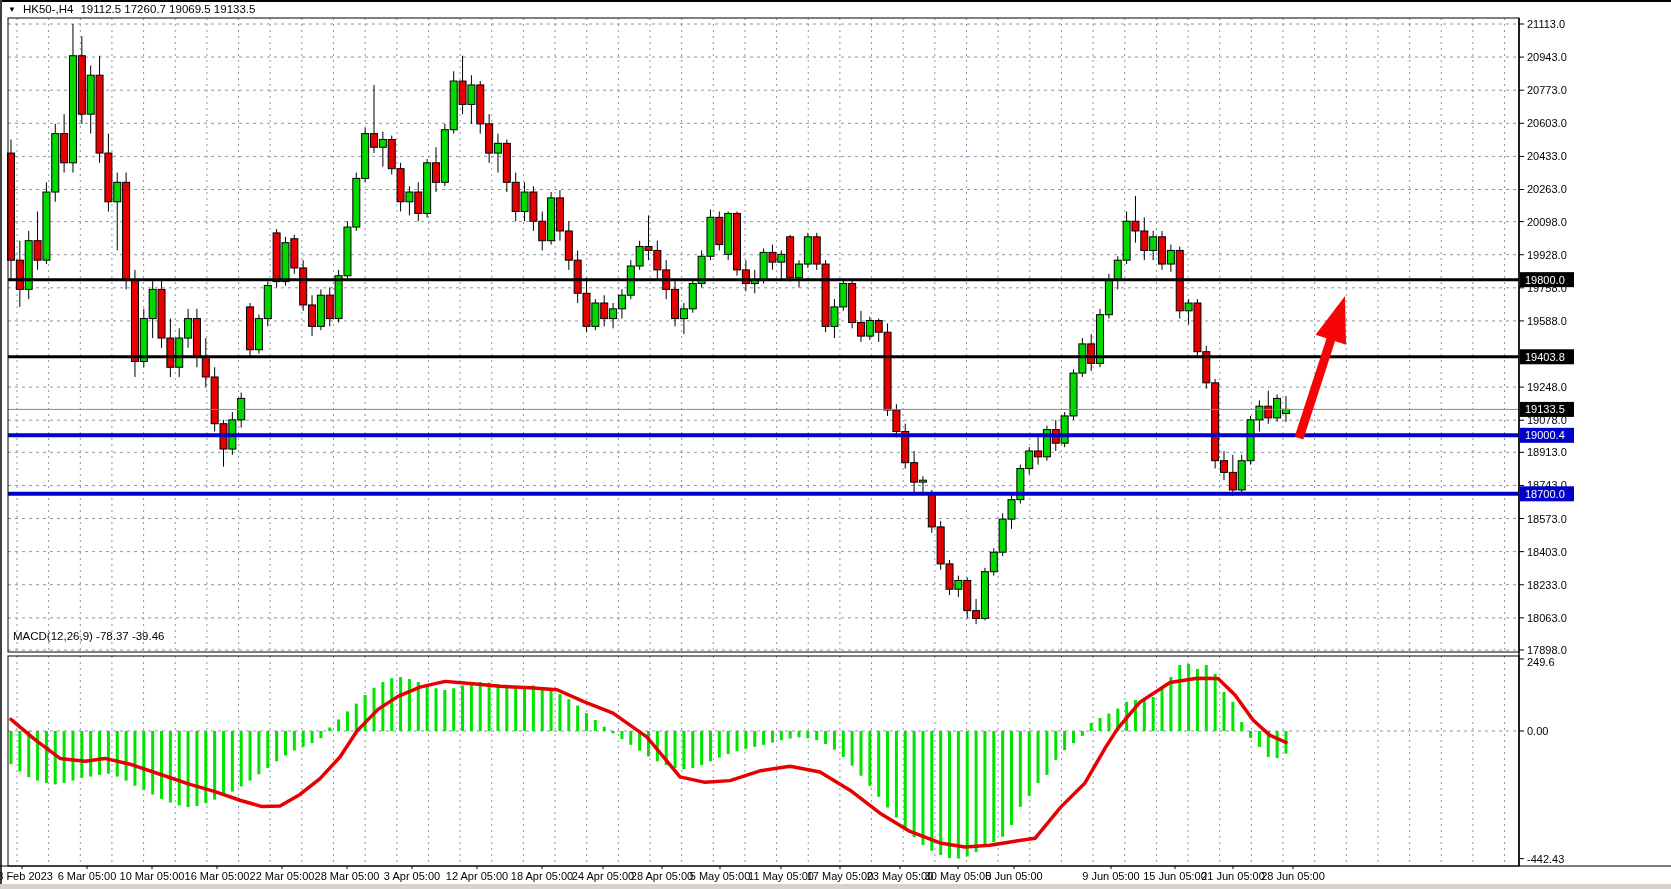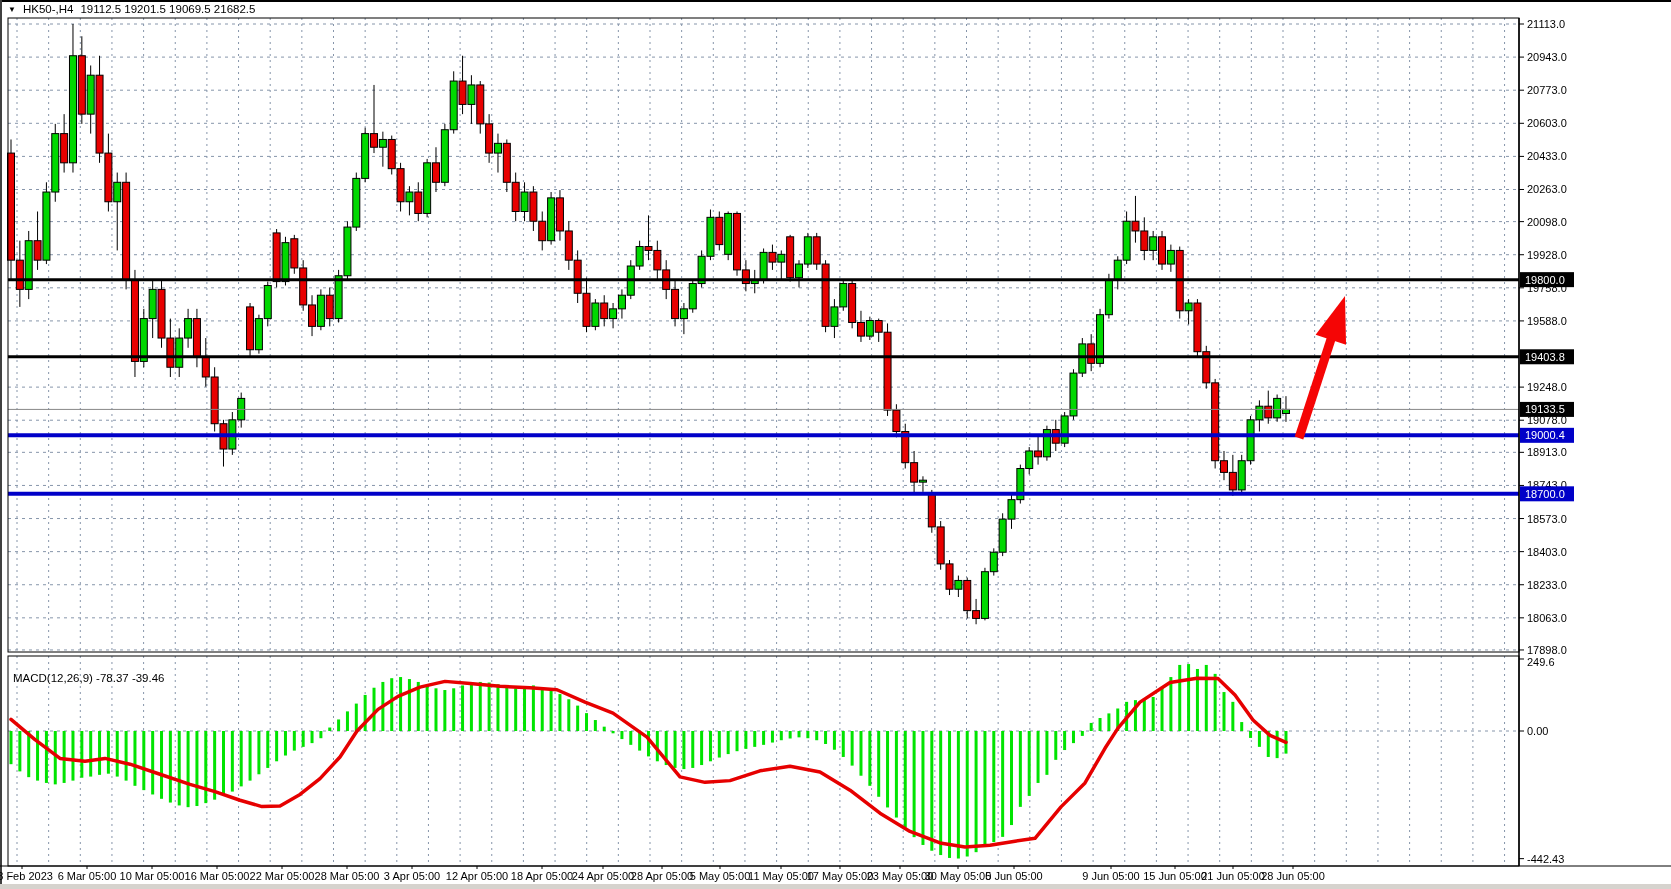--- a/index.html
+++ b/index.html
@@ -2,21 +2,21 @@
 <html><head>
 <meta charset="utf-8">
 <style>
   html,body{margin:0;padding:0;background:#ffffff;}
   #chart-root{position:relative;width:1671px;height:889px;background:#ffffff;overflow:hidden;
               font-family:"Liberation Sans",sans-serif;}
   #chart-svg{position:absolute;left:0;top:0;}
   .overlay{position:absolute;color:#000;font-size:11.5px;white-space:nowrap;}
   #title-bar{left:8px;top:3px;display:flex;align-items:center;gap:7px;}
   #title-bar .tri{font-size:8px;position:relative;top:0px;}
-  #macd-tag{left:13px;top:672px;}
+  #macd-tag{left:13px;top:630px;}
 </style>
 </head>
 <body>
 
 <div id="chart-root">
   <svg id="chart-svg" width="1671" height="889">
       <rect x="0" y="0" width="1671" height="889" fill="#ffffff"></rect>
       <g>
         <line x1="17" y1="18" x2="17" y2="652" stroke="#8695AA" stroke-width="1" stroke-dasharray="2 4"></line>
         <line x1="17" y1="656" x2="17" y2="866" stroke="#8695AA" stroke-width="1" stroke-dasharray="2 4"></line>
@@ -704,16 +704,16 @@
         <text x="1175" y="880" font-size="11" font-family="&quot;Liberation Sans&quot;,sans-serif" fill="#000000" text-anchor="middle">15 Jun 05:00</text>
         <line x1="1233" y1="866" x2="1233" y2="869" stroke="#000" stroke-width="1"></line>
         <text x="1233" y="880" font-size="11" font-family="&quot;Liberation Sans&quot;,sans-serif" fill="#000000" text-anchor="middle">21 Jun 05:00</text>
         <line x1="1293" y1="866" x2="1293" y2="869" stroke="#000" stroke-width="1"></line>
         <text x="1293" y="880" font-size="11" font-family="&quot;Liberation Sans&quot;,sans-serif" fill="#000000" text-anchor="middle">28 Jun 05:00</text>
       </g>
     </svg>
   <div id="title-bar" class="overlay">
     <span class="tri">▼</span>
     <span>HK50-,H4</span>
-    <span>19112.5 19201.5 19069.5 21682.5</span>
+    <span>19112.5 17260.7 19069.5 19133.5</span>
   </div>
   <div id="macd-tag" class="overlay">MACD(12,26,9) -78.37 -39.46</div>
 </div>
 
 </body></html>

